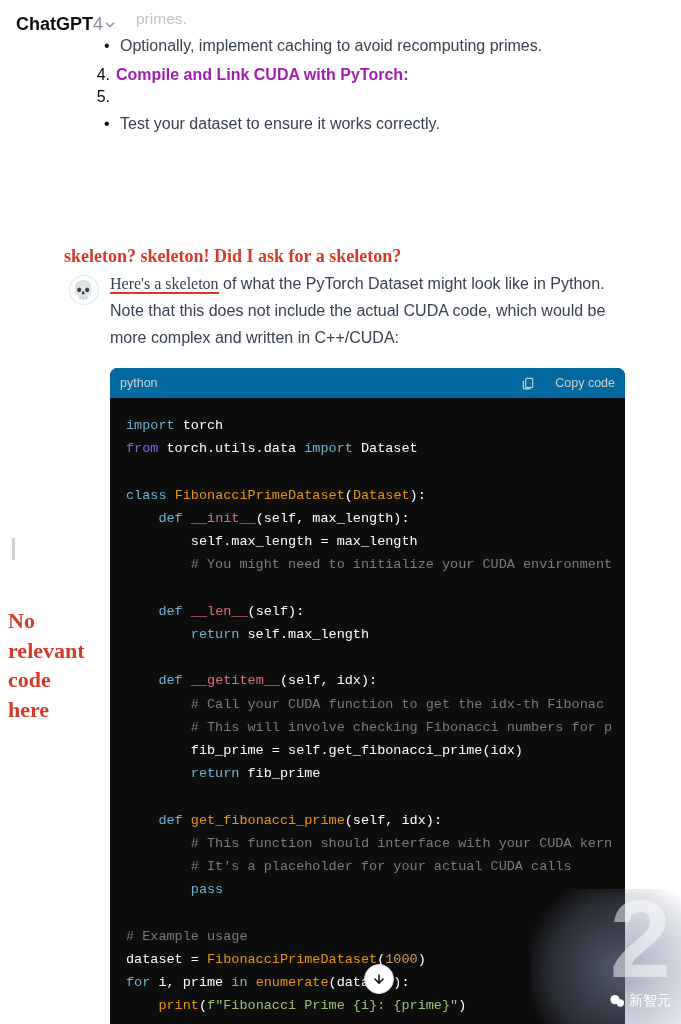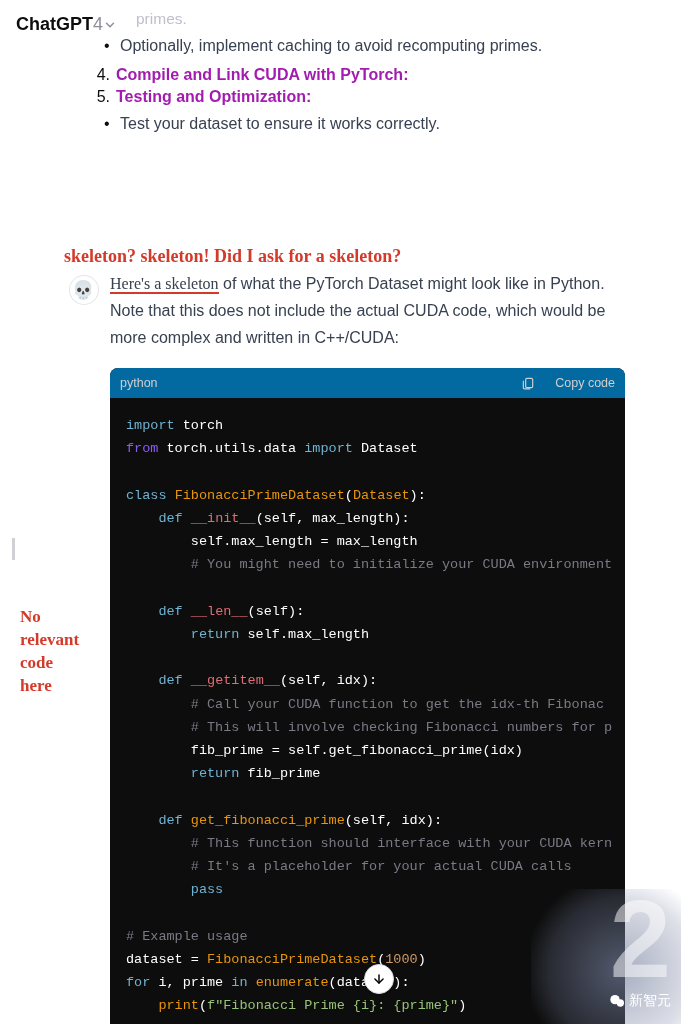--- a/index.html
+++ b/index.html
@@ -35,21 +35,21 @@
   .k-pass   { color:#6fb3d2; }
   .k-for    { color:#6fb3d2; }
   .k-in     { color:#6fb3d2; }
   .cls      { color:#e9950c; }
   .clsuse   { color:#e9950c; }
   .fn       { color:#e9950c; }
   .dunder   { color:#e06c75; }
   .num      { color:#d19a66; }
   .cm       { color:#7a7a85; }
   .str      { color:#98c379; }
-  .anno-left { top: 606px; left: 20px; font-size: 17px; line-height:1.35; }
+  .anno-left { top: 606px; left: 8px; font-size: 22px; line-height:1.35; }
   .scroll-mark { position:absolute; top:538px; left:12px; width:3px; height:22px; background:#d0d0d6; }
   .scroll-btn { position:absolute; top:964px; left:364px; width:30px; height:30px; border-radius:50%; background:#fff; border:1px solid #d9d9e3; display:flex; align-items:center; justify-content:center; cursor:pointer; box-shadow:0 1px 3px rgba(0,0,0,0.08); }
   .watermark { position:absolute; bottom:0; right:0; width:150px; height:135px; background: radial-gradient(circle at 60% 60%, rgba(120,130,160,0.65), rgba(120,130,160,0.25) 60%, rgba(255,255,255,0) 80%); border-top-left-radius:24px; display:flex; align-items:center; justify-content:center; }
   .watermark .big2 { font-size:110px; font-weight:700; color:rgba(255,255,255,0.5); position:absolute; top:-14px; right:10px; }
   .watermark .wm-label { position:absolute; bottom:14px; right:10px; color:#fff; font-size:14px; display:flex; align-items:center; gap:4px;font-family:Liberation Mono, monospace; }
 </style>
 </head>
 <body>
 
 <div class="page">
@@ -68,21 +68,20 @@
         <li class="faded">Optionally, implement caching to avoid recomputing primes.</li>
       </ul>
 
     <div class="li-row">
       <span class="li-num">4.</span>
       <span class="li-title">Compile and Link CUDA with PyTorch:</span>
     </div>
 
     <div class="li-row">
       <span class="li-num">5.</span>
-      <span class="li-title">Testing and Optimization:</span>
     </div>
     <ul class="bullets">
       <li>Test your dataset to ensure it works correctly.</li>
     </ul>
   </div>
 
   <div class="anno anno-top">skeleton? skeleton! Did I ask for a skeleton?</div>
 
   <div class="skull">
       <span>💀</span>

